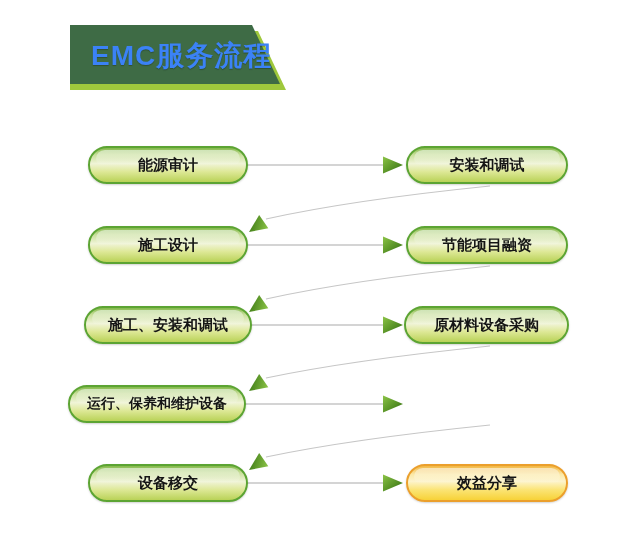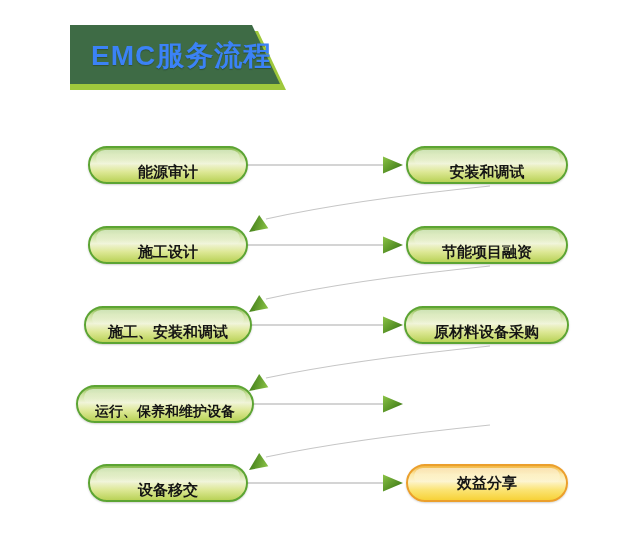--- a/index.html
+++ b/index.html
@@ -17,21 +17,20 @@
 
   .pill {
     position:absolute; height:38px; box-sizing:border-box;
     border-radius:19px; border:2px solid #5ca433;
     display:flex; align-items:center; justify-content:center;
     font-weight:bold; color:#151515; font-size:15px; white-space:nowrap;
     box-shadow:0 1px 2px rgba(0,0,0,0.18);
   }
   .pill.green {
     background:linear-gradient(180deg,#83b94b 0%,#c9df9b 20%,#f0f4d7 46%,#dde896 70%,#b9d257 100%);
-    align-items:flex-end;
   }
   .pill.yellow {
     border-color:#eb9f2c;
     background:linear-gradient(180deg,#f2b845 0%,#fbe9a8 25%,#fdf4cd 45%,#fbe475 70%,#f7d238 100%);
   }
   .pill::before { 
     content:""; position:absolute; left:6px; right:6px; top:2px; height:15px;
     border-radius:13px 13px 9px 9px;
     background:linear-gradient(180deg,rgba(255,255,255,0.55),rgba(255,255,255,0.04));
     pointer-events:none;
@@ -124,21 +123,21 @@
     <span class="pill-label">节能项目融资</span>
   </div>
 
   <div class="pill green" style="left:84px;  top:306px; width:168px;">
     <span class="pill-label">施工、安装和调试</span>
   </div>
   <div class="pill green" style="left:404px; top:306px; width:165px;">
     <span class="pill-label">原材料设备采购</span>
   </div>
 
-  <div class="pill green small" style="left:76px;  top:385px; width:178px;">
+  <div class="pill green small" style="left:68px;  top:385px; width:178px;">
     <span class="pill-label">运行、保养和维护设备</span>
   </div>
 
   <div class="pill green" style="left:88px;  top:464px; width:160px;">
     <span class="pill-label">设备移交</span>
   </div>
   <div class="pill yellow" style="left:406px; top:464px; width:162px;">
     <span class="pill-label">效益分享</span>
   </div>
 

